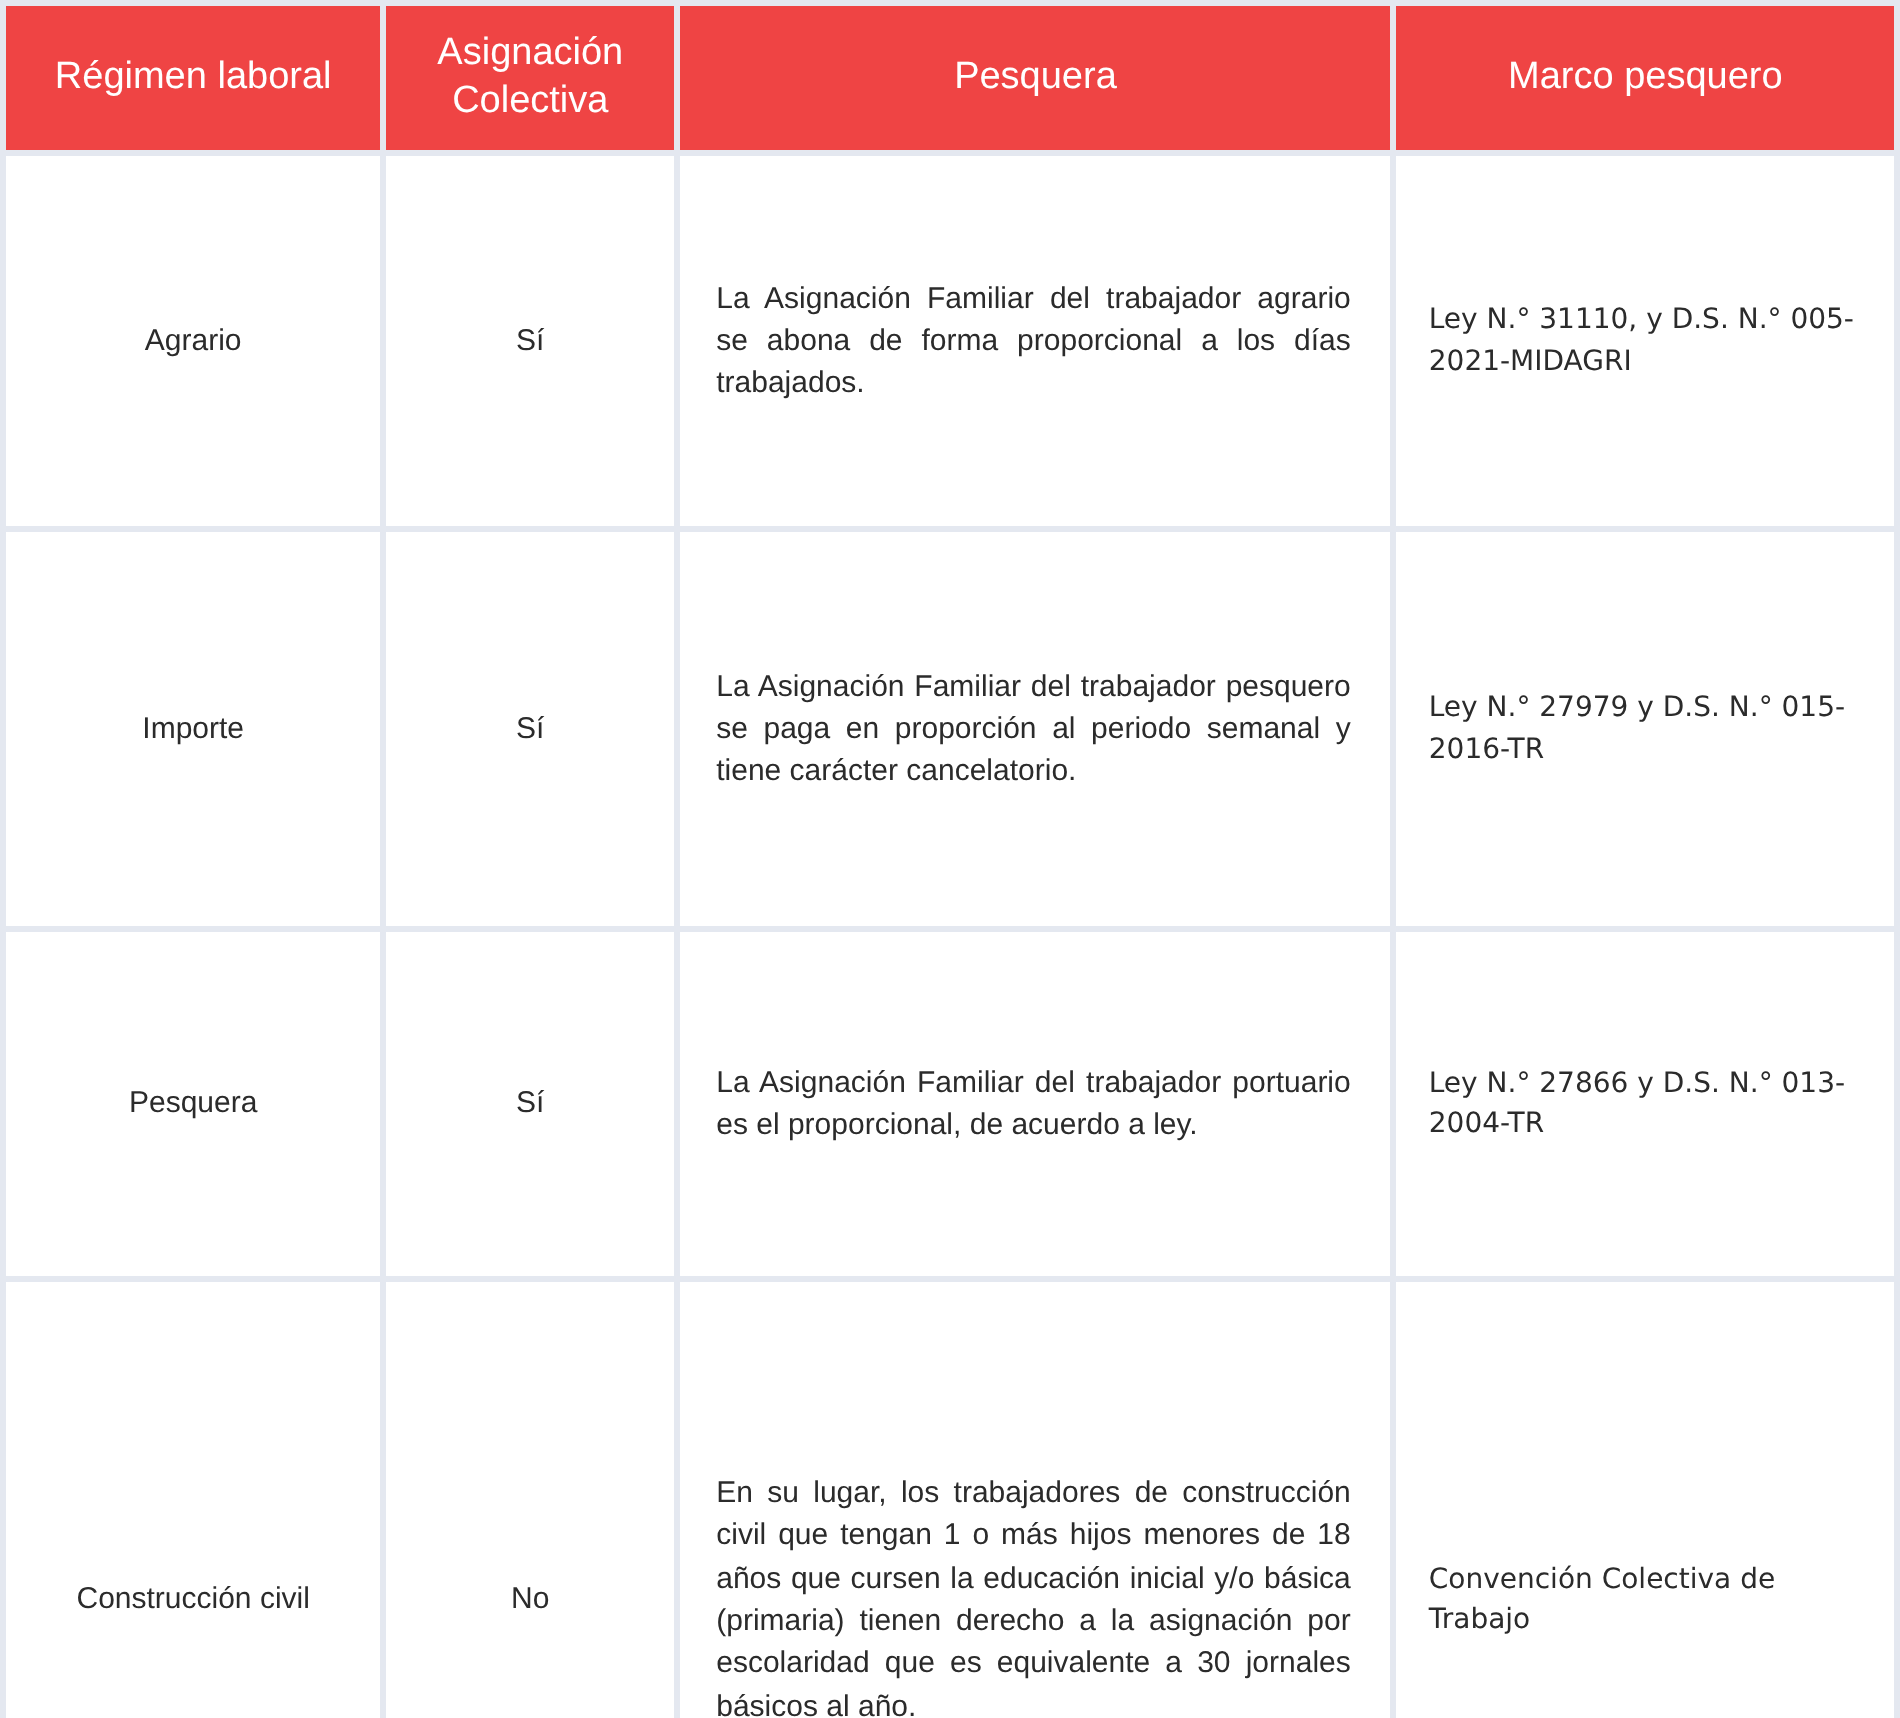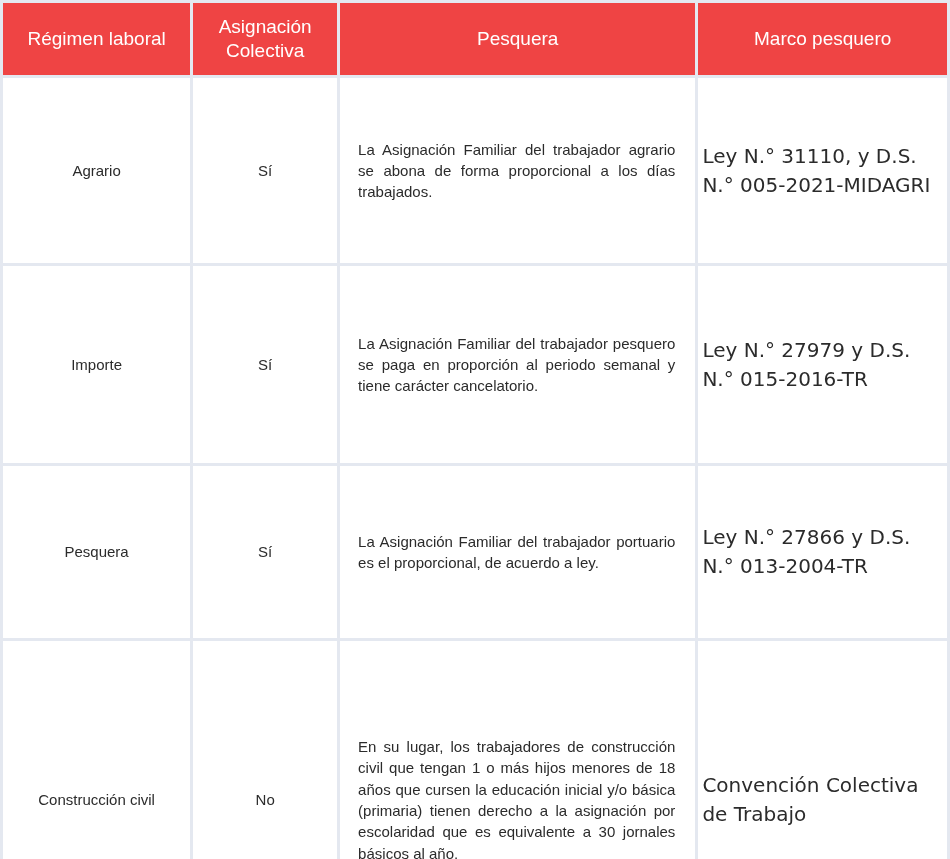--- a/index.html
+++ b/index.html
@@ -67,24 +67,24 @@
   td.cell-importe {
     text-align: justify;
     text-align-last: left;
     padding: 14px 20px 14px 18px;
     vertical-align: middle;
     hyphens: none;
   }
 
   td.cell-marco {
     text-align: left;
-    padding: 14px 16px 14px 4px;
+    padding: 14px 16px 14px 16px;
     vertical-align: middle;
     font-family: "DejaVu Sans", sans-serif;
-    font-size: 20px;
+    font-size: 14px;
     line-height: 1.44;
   }
 
   
   tr.row-agrario td      { height: 157px; }
   tr.row-pesquera td     { height: 169px; }
   tr.row-portuario td    { height: 144px; }
   tr.row-construccion td { height: 290px; }
 </style>
 </head>

